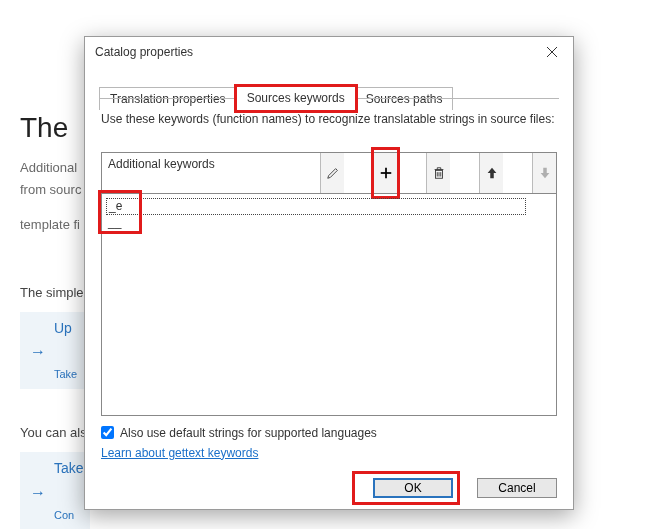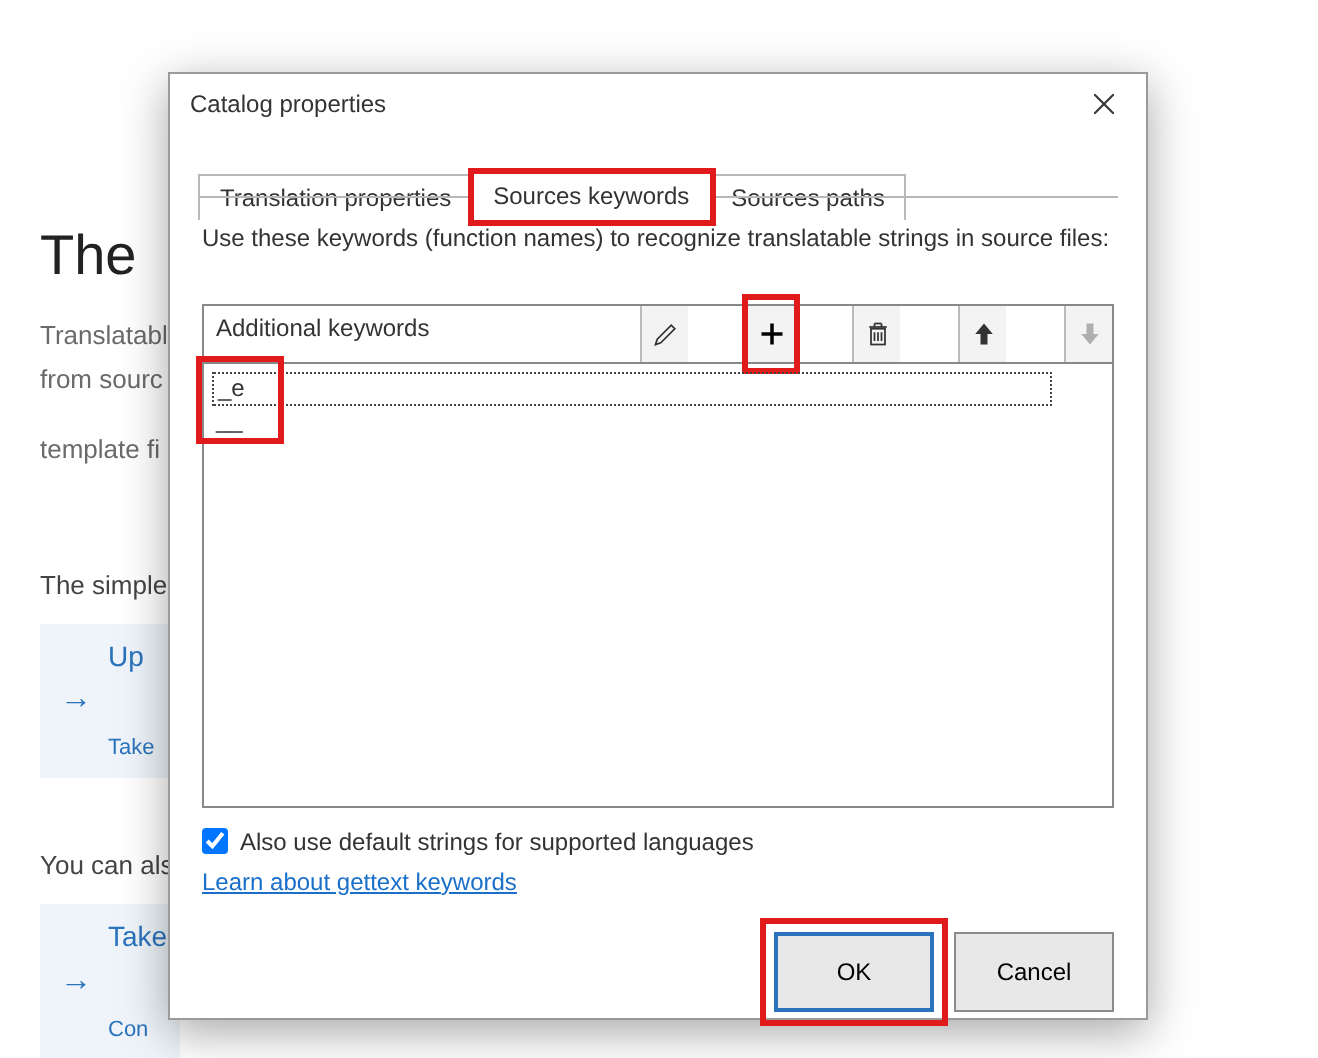--- a/index.html
+++ b/index.html
@@ -128,21 +128,21 @@
   }
   .dialog-body {
     padding: 12px 16px 8px 16px;
     flex: 1;
     display: flex;
     flex-direction: column;
   }
   .instr { font-size: 12px; line-height: 1.4; margin-bottom: 24px;}
   .kw-header {
     border: 1px solid #888;
-    height: 30px;
+    height: 42px;
     display: flex;
     align-items: stretch;
     gap: 29px;
   }
   .kw-header .label {
     flex: 1;
     padding: 4px 6px;
     font-size: 12px;
   }
   .tool-btn {
@@ -202,47 +202,48 @@
     display:inline-block;
   }
   .footer {
     padding: 10px 16px 14px;
     display:flex;
     justify-content:flex-end;
     gap:10px;
   }
   .btn {
     width: 80px;
-    height: 40px;
+    height: 20px;
     border: 1px solid #8b8b8b;
     background: #e8e8e8;
     font-size:12px;
     display:flex;
     align-items:center;
     justify-content:center;
+    margin-left:14px;
   }
   .btn.primary {
     border: 2px solid #2a73bd;
     background: #e8e8e8;
   }
   .ok-wrap { position: relative; }
   .ok-wrap::before{
     content:"";
     position:absolute;
     left:-7px; right:-7px; top:-7px; bottom:-7px;
     border:3px solid #e11b1b;
     pointer-events:none;
   }
 </style>
 </head>
 <body>
 
 <div class="bg-page">
   <div class="bg-heading">The</div>
-  <div class="bg-sub">Translatabl</div>
+  <div class="bg-sub">Additional</div>
   <div class="bg-sub" style="margin-top:2px">from sourc</div>
   <div class="bg-sub" style="margin-top:16px">template fi</div>
 
   <div class="bg-small">The simple</div>
   <div class="bg-btn">
     <span class="arrow">→</span>
     <span class="btn-stack">
       <span>Up</span>
       <span class="btn-sub">Take</span>
     </span>

